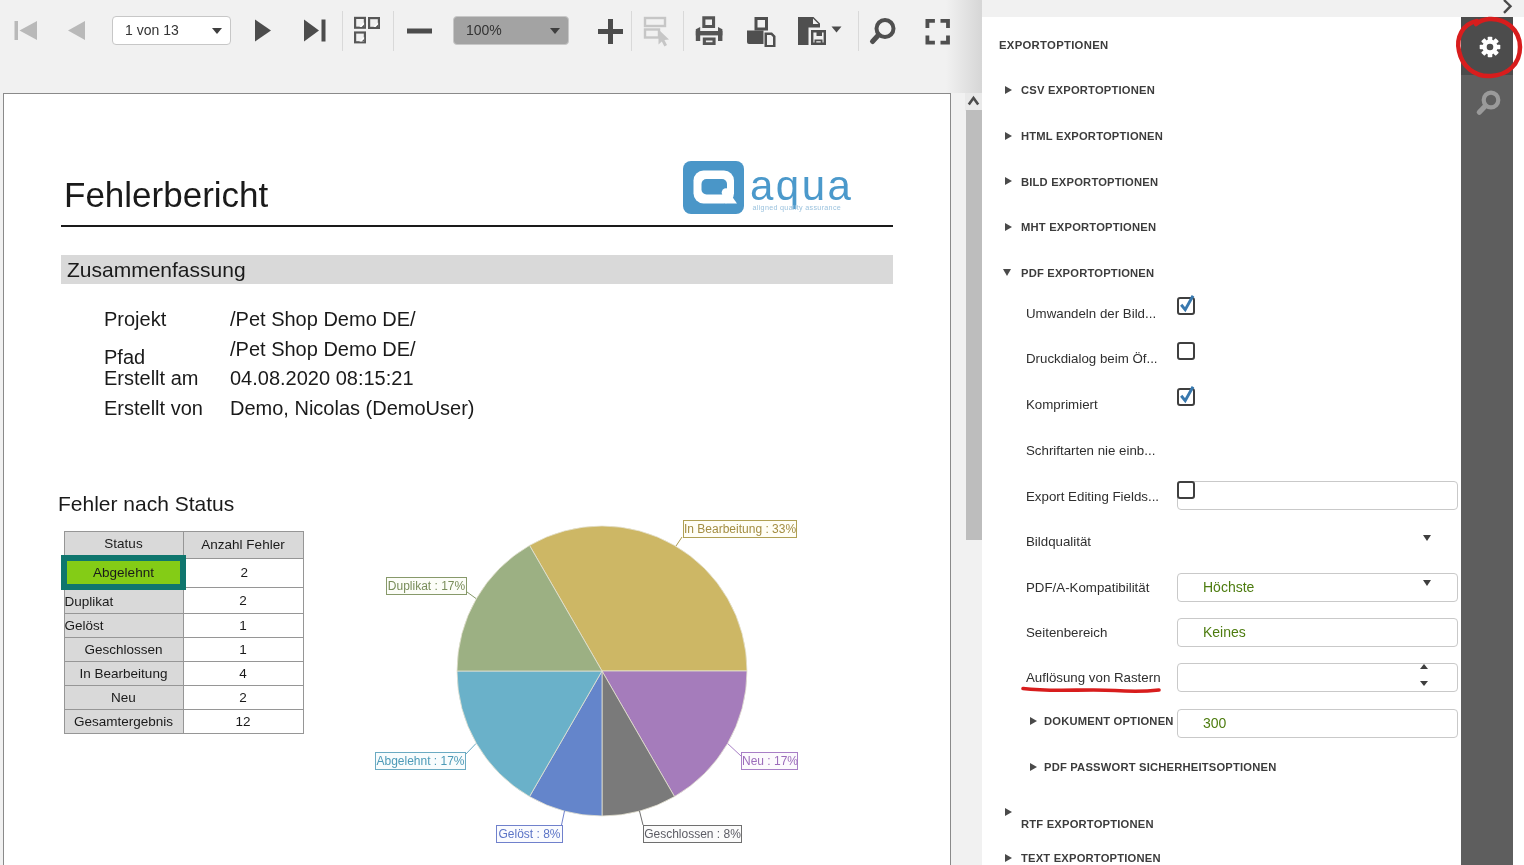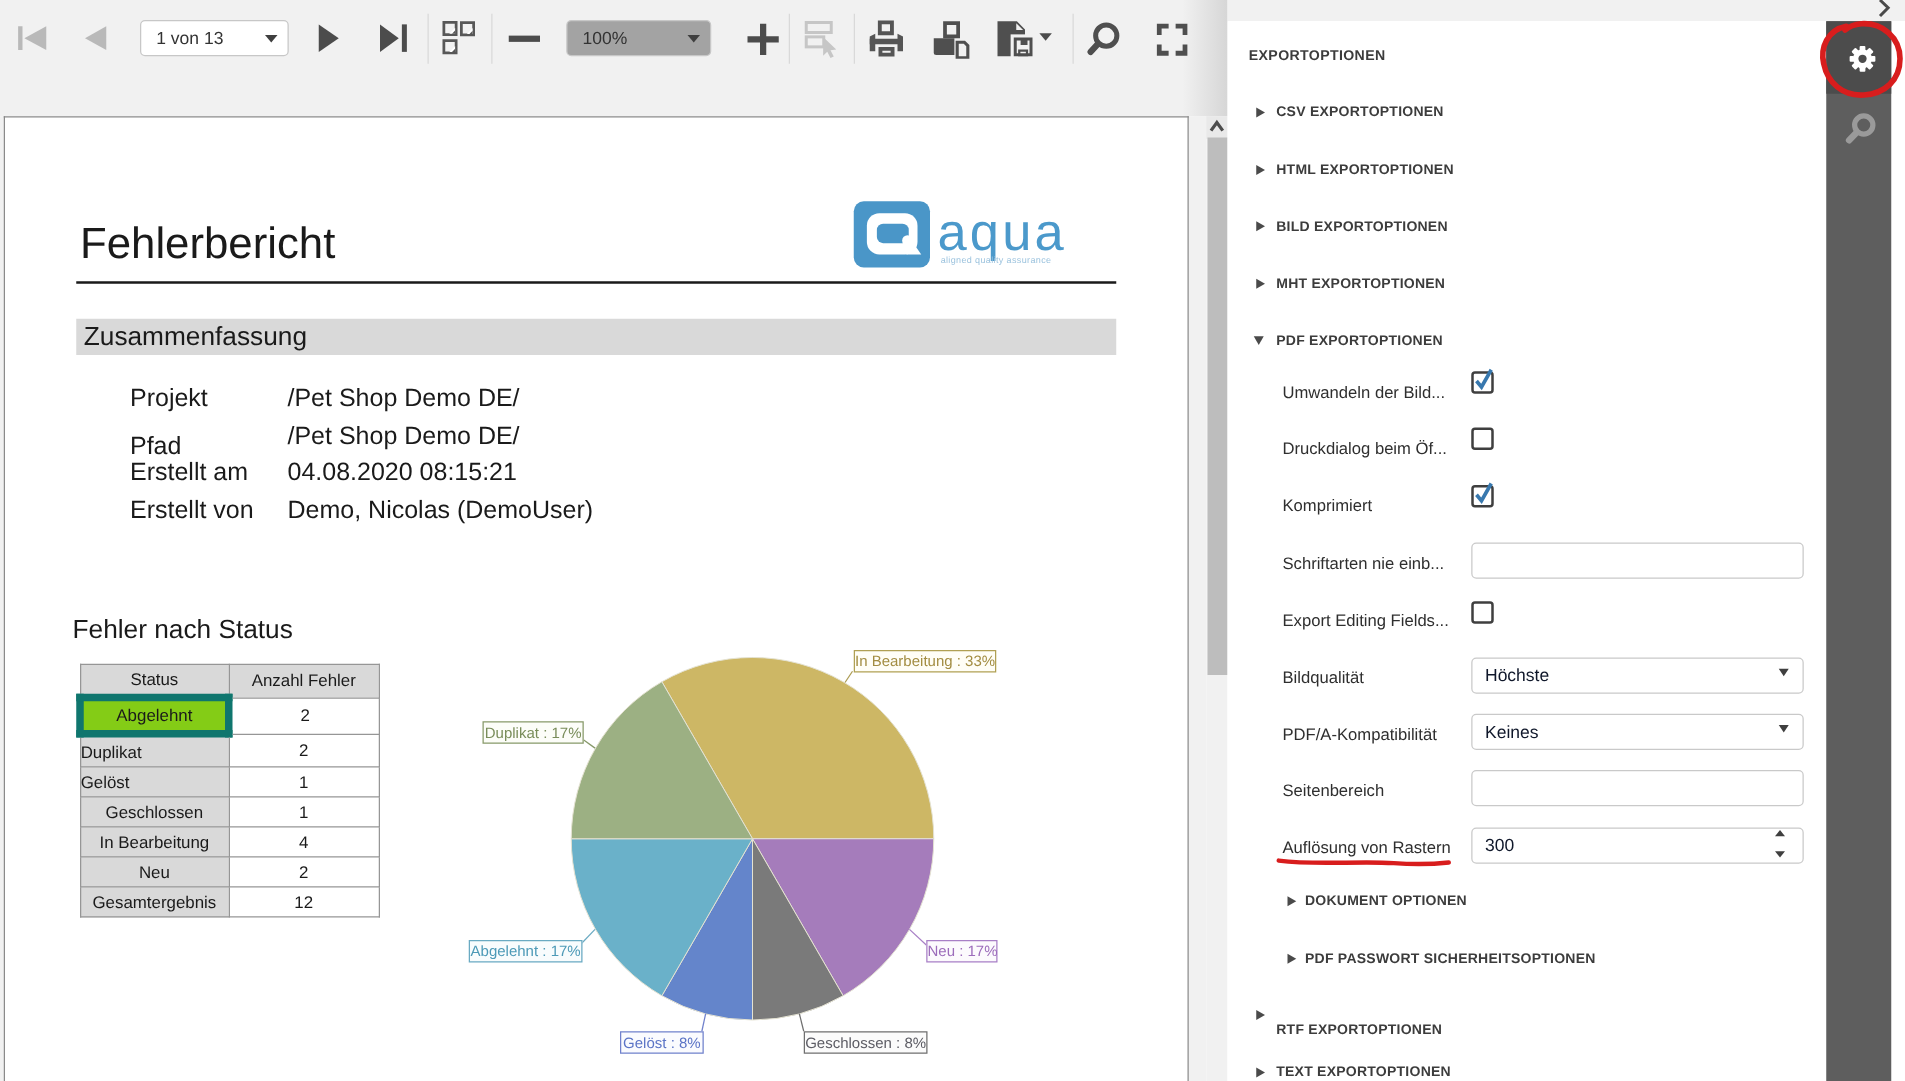--- a/index.html
+++ b/index.html
@@ -4,21 +4,21 @@
 <style>
   html,body{margin:0;padding:0;}
   body{font-family:"Liberation Sans",sans-serif;}
   #root{position:relative;width:1524px;height:865px;overflow:hidden;background:#ffffff;}
   .abs{position:absolute;}
   .sec1{position:absolute;font-size:11.2px;font-weight:bold;color:#3c3c3c;letter-spacing:0.2px;}
   .tri-r{position:absolute;width:0;height:0;border-left:7px solid #4a4a4a;border-top:4.5px solid transparent;border-bottom:4.5px solid transparent;}
   .tri-d{position:absolute;width:0;height:0;border-top:7px solid #4a4a4a;border-left:4.5px solid transparent;border-right:4.5px solid transparent;}
   .lbl{position:absolute;font-size:13.3px;color:#2f2f2f;}
   .cb{position:absolute;width:18px;height:18px;box-sizing:border-box;border:2px solid #3f3f3f;border-radius:3px;background:#fff;}
-  .inp{position:absolute;width:263px;height:27px;border:1px solid #c9c9c9;border-radius:4px;background:#fff;font-size:14px;color:#0f172a;line-height:27px;padding-left:10px;box-sizing:content-box;width:254px;}
+  .inp{position:absolute;width:263px;height:27px;border:1px solid #c9c9c9;border-radius:4px;background:#fff;font-size:14px;color:#4d7c0f;line-height:27px;padding-left:25px;box-sizing:content-box;width:254px;margin-top:47px;}
   .selarrow{position:absolute;width:0;height:0;border-top:6px solid #3f3f3f;border-left:4.5px solid transparent;border-right:4.5px solid transparent;}
   .plab{position:absolute;height:16px;border:1px solid;font-size:12px;text-align:center;line-height:16px;white-space:nowrap;overflow:visible;}
 </style>
 </head>
 <body>
 <div id="root">
 
   <div class="abs" style="left:0;top:0;width:982px;height:93px;background:#f1f1f1;"></div>
   <div class="abs" style="left:946px;top:0;width:36px;height:93px;background:linear-gradient(to right,#f1f1f1,#d6d6d6);"></div>
 

